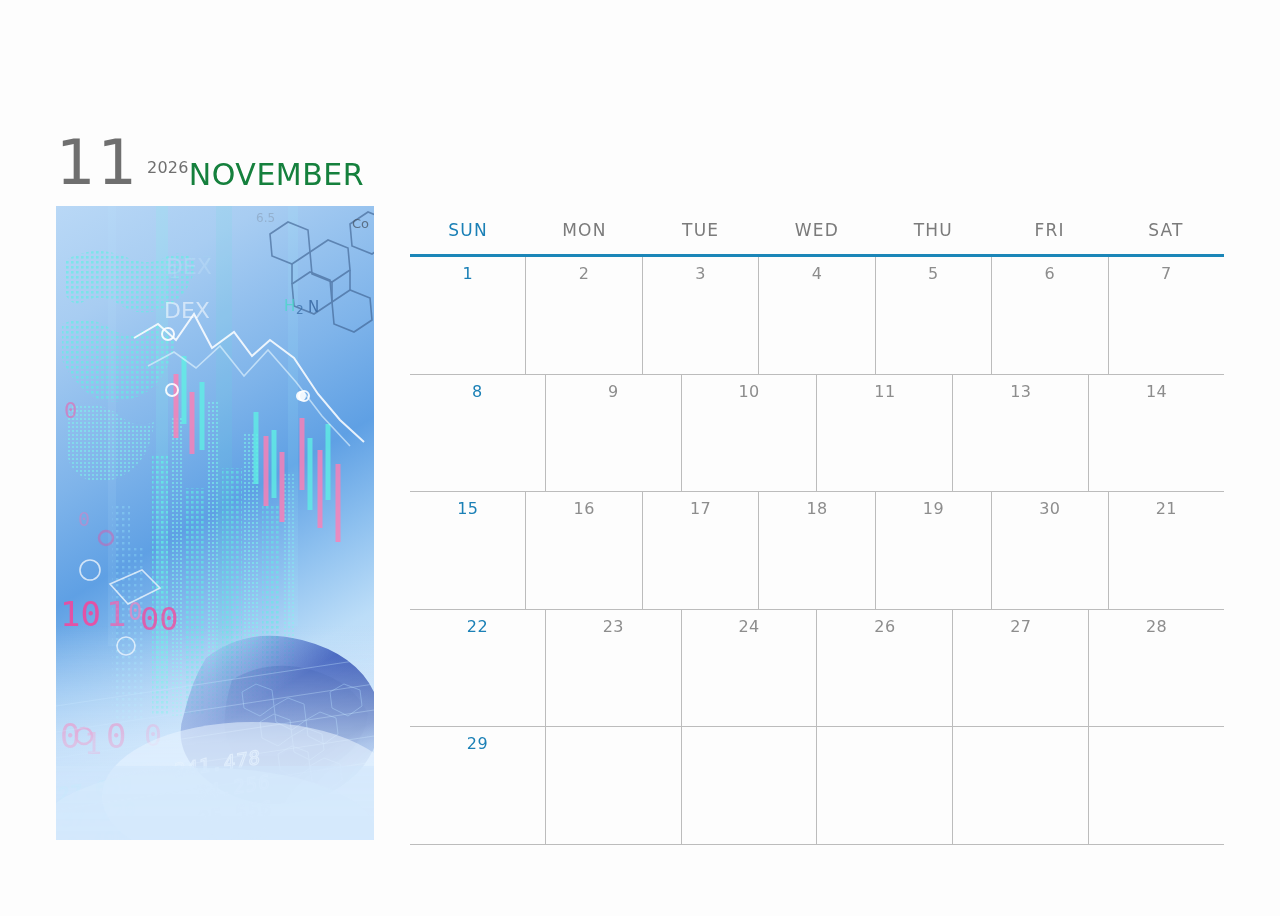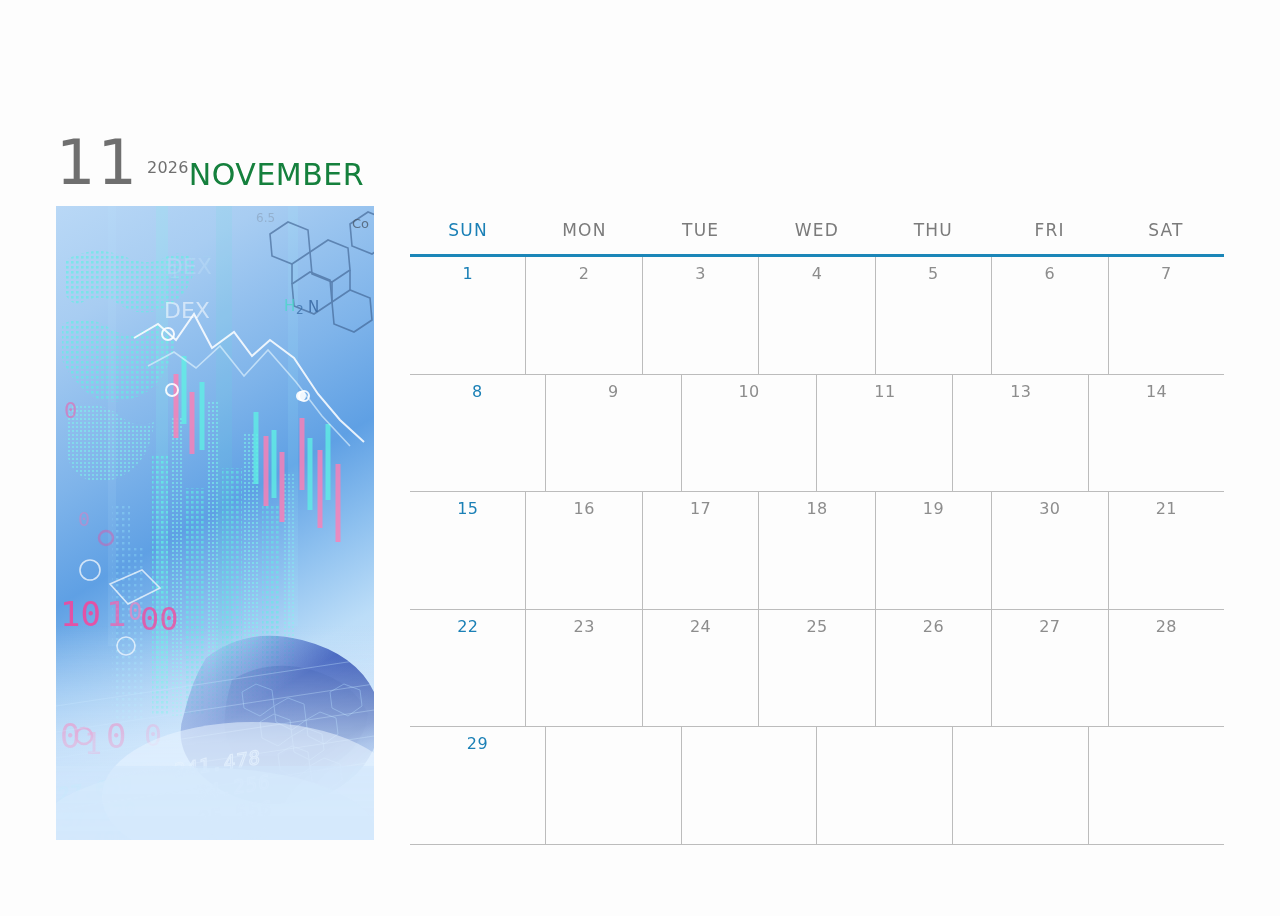--- a/index.html
+++ b/index.html
@@ -426,23 +426,20 @@
       <div class="day-cell sun">
           <span class="day-num">22</span>
         </div>
       <div class="day-cell">
           <span class="day-num">23</span>
         </div>
       <div class="day-cell">
           <span class="day-num">24</span>
         </div>
       <div class="day-cell">
-          <span class="day-num">25</span>
-        </div>
-      <div class="day-cell">
           <span class="day-num">26</span>
         </div>
       <div class="day-cell">
           <span class="day-num">27</span>
         </div>
       <div class="day-cell">
           <span class="day-num">28</span>
         </div>
     </div>
 

